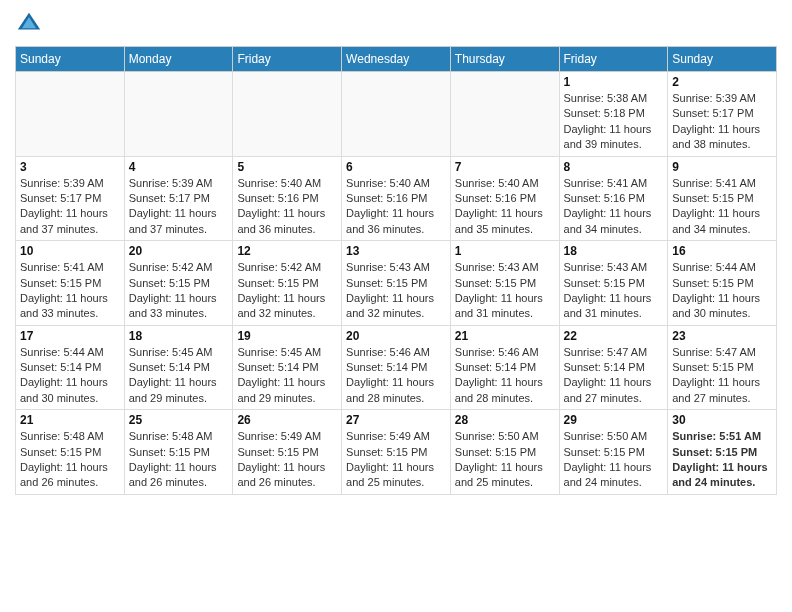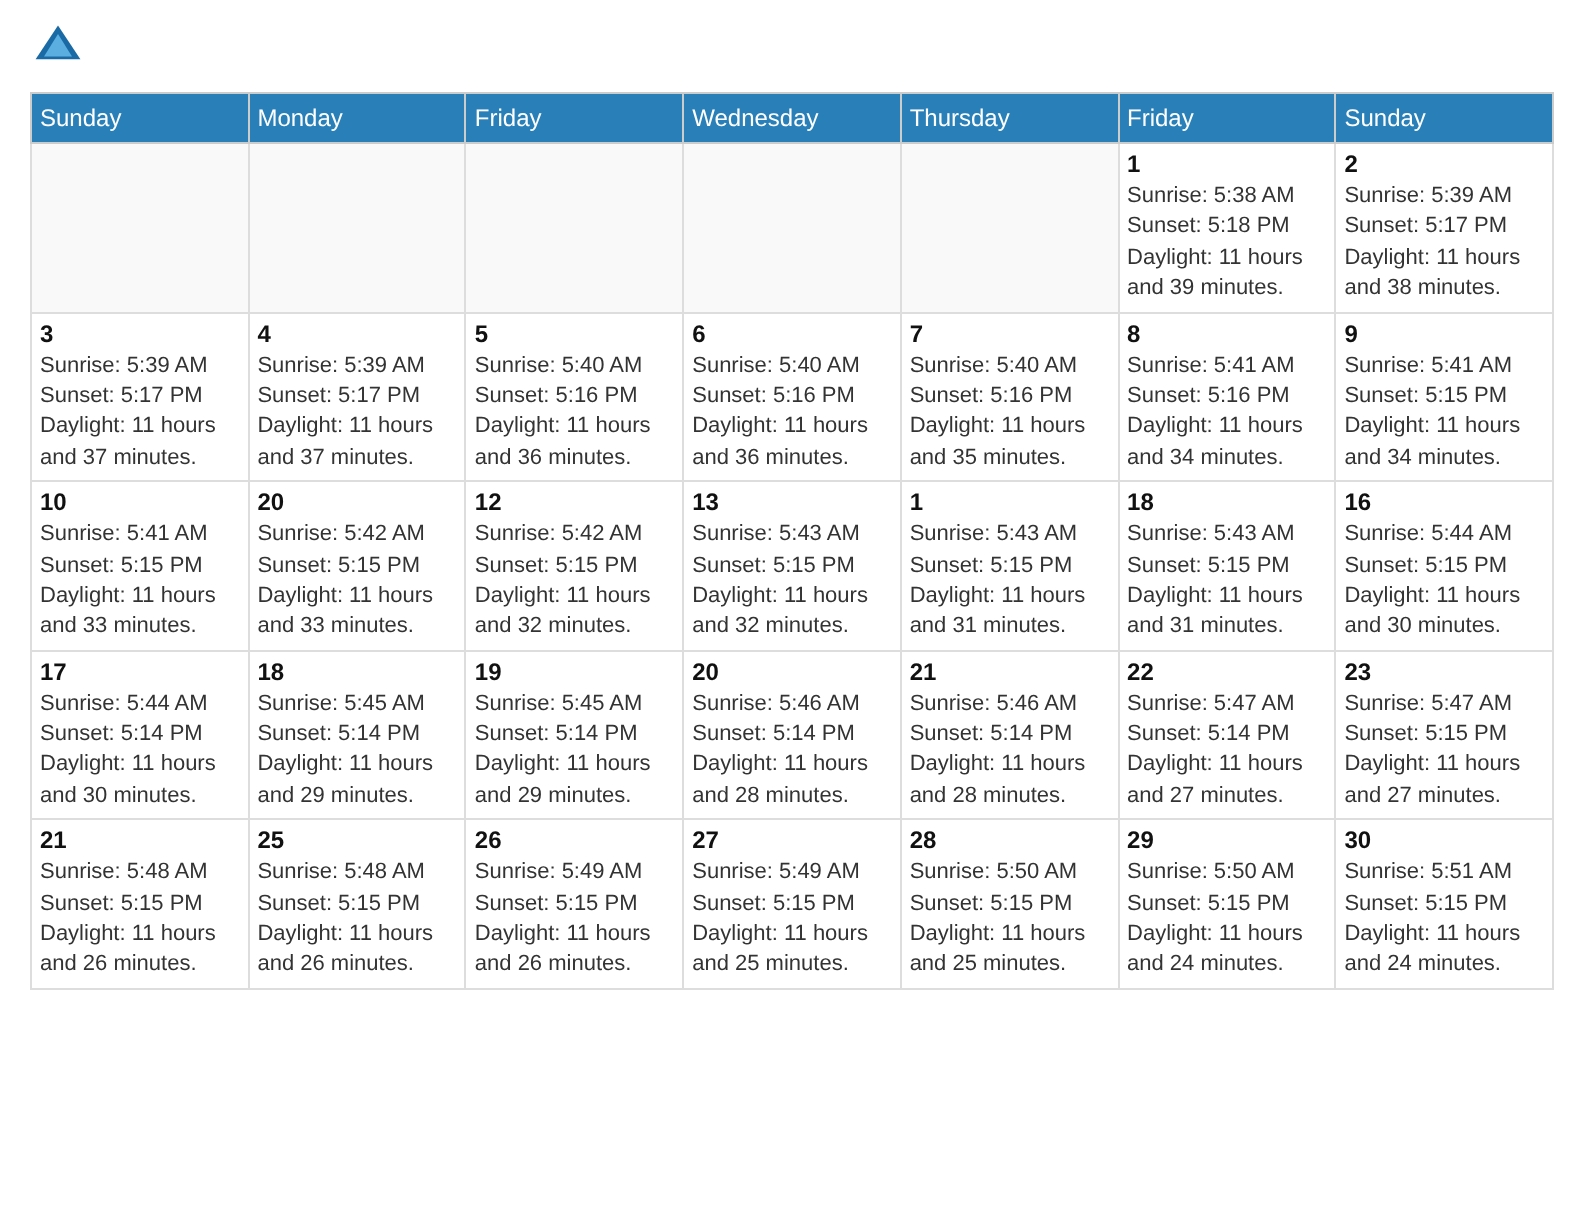--- a/index.html
+++ b/index.html
@@ -342,21 +342,21 @@
           </td>
           <td>
             <span class="day-num">29</span>
             <div class="day-info" style="white-space: pre-line;">Sunrise: 5:50 AM
 Sunset: 5:15 PM
 Daylight: 11 hours
 and 24 minutes.</div>
           </td>
           <td>
             <span class="day-num">30</span>
-            <div class="day-info" style="white-space: pre-line;">Sunrise: 5:51 AM
+            <div class="day-info" style="white-space: pre-line; font-weight: bold;">Sunrise: 5:51 AM
 Sunset: 5:15 PM
 Daylight: 11 hours
 and 24 minutes.</div>
           </td>
         </tr>
       </tbody>
   </table>
 </div>
 
 </body></html>

